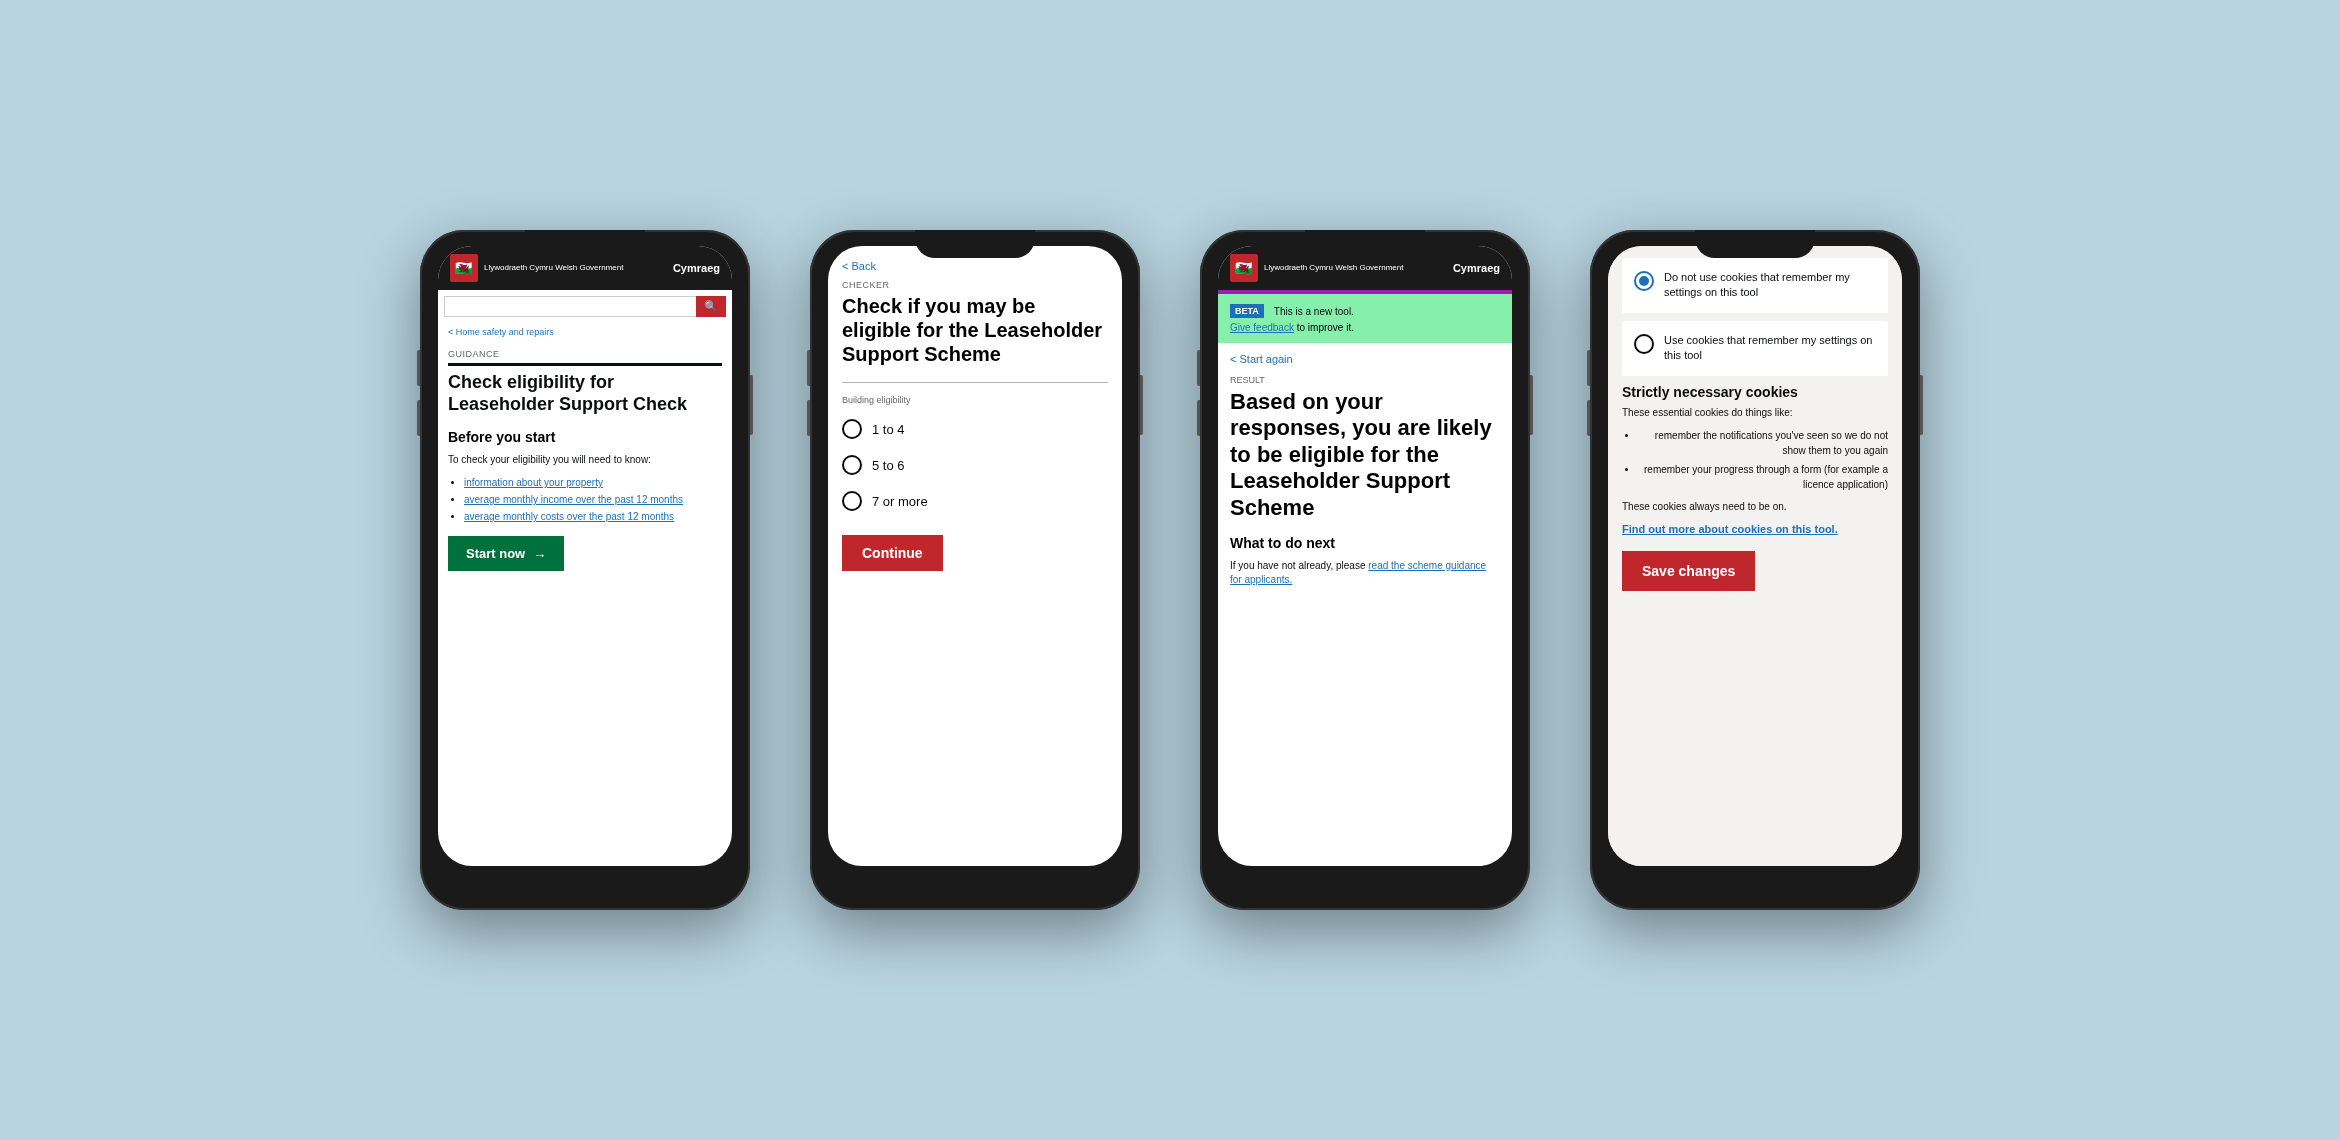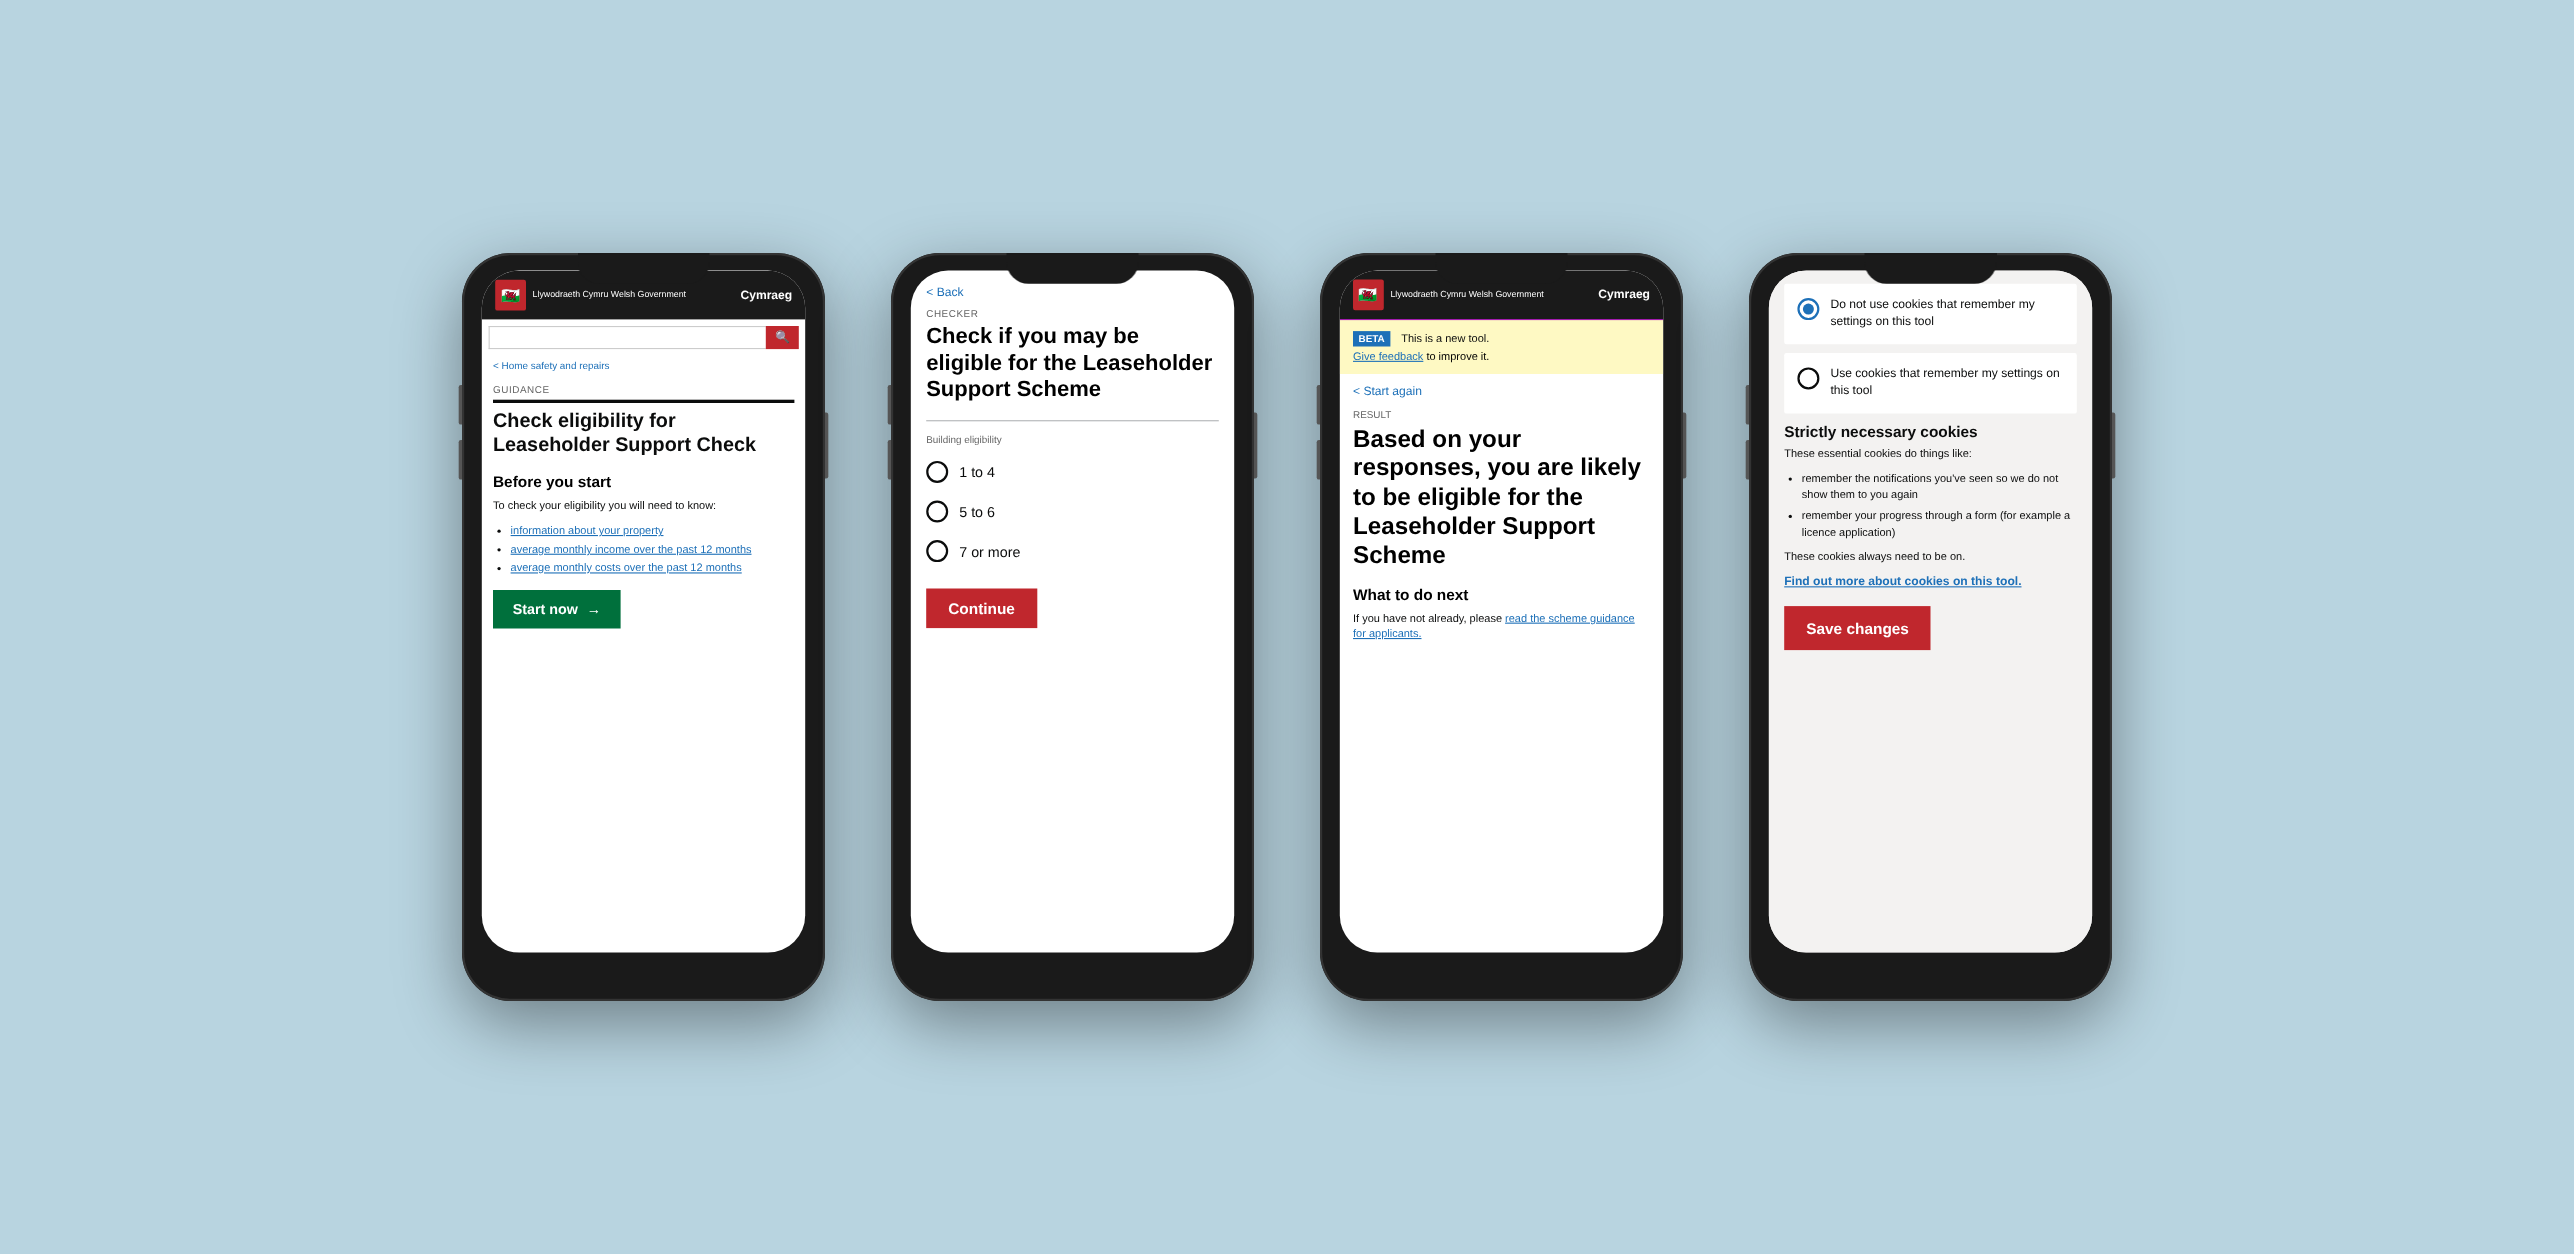--- a/index.html
+++ b/index.html
@@ -319,23 +319,23 @@
     
     .phone3-header {
       background: #1a1a1a;
       padding: 8px 12px;
       display: flex;
       align-items: center;
       justify-content: space-between;
     }
 
     .beta-banner {
-      background: #fef9c3;
+      background: #86efac;
       padding: 10px 12px;
-      border-top: 1px solid #a21caf;
+      border-top: 4px solid #a21caf;
     }
 
     .beta-tag {
       background: #1d70b8;
       color: white;
       font-size: 9px;
       font-weight: bold;
       padding: 2px 5px;
       margin-right: 6px;
     }
@@ -471,20 +471,21 @@
       list-style: disc;
       padding-left: 16px;
       margin-bottom: 8px;
     }
 
     .cookie-bullet-list li {
       font-size: 10px;
       color: #0b0c0c;
       line-height: 1.5;
       margin-bottom: 4px;
+      text-align: right;
     }
 
     .cookie-always-text {
       font-size: 10px;
       color: #0b0c0c;
       line-height: 1.4;
       margin-bottom: 8px;
     }
 
     .cookie-find-out-link {

